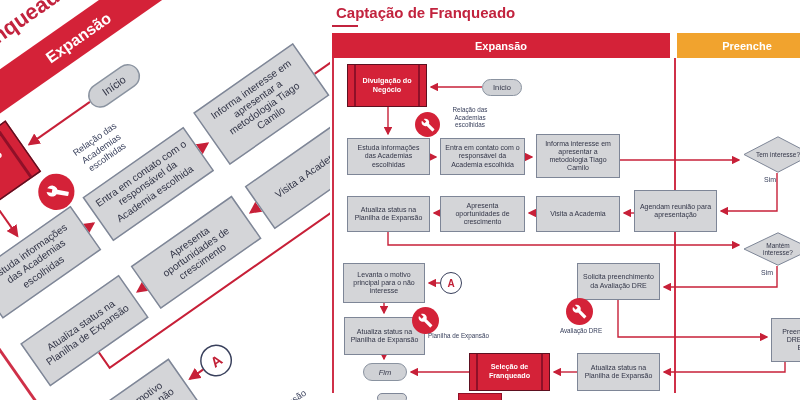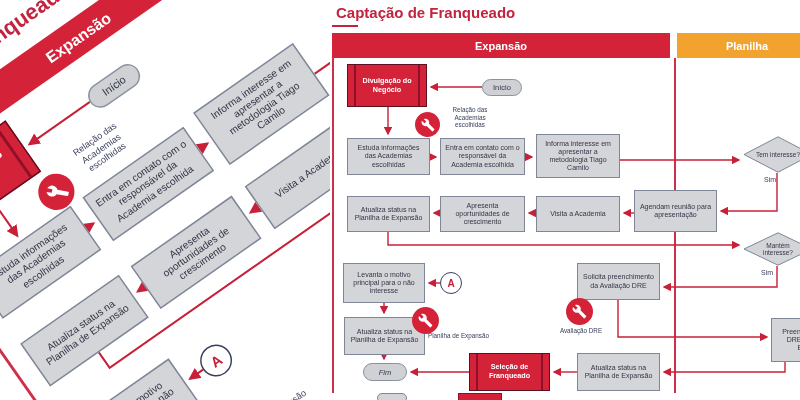--- a/index.html
+++ b/index.html
@@ -169,21 +169,21 @@
     <div class="flowchart">
 
       <div class="fc-title">Captação de Franqueado</div>
       <div class="fc-underline"></div>
       <div class="frame-left" style="background:#cf3048;"></div>
 
       <div class="lane" style="left:2px;width:338px;background:#d42238;">
         <span>Expansão</span>
       </div>
       <div class="lane" style="left:347px;width:140px;background:#f1a32e;">
-        <span>Planilha</span>
+        <span>Preenche</span>
       </div>
       <div class="lane-divider"></div>
 
       <svg class="connectors" viewBox="0 0 470 400">
         <defs>
           <marker id="ah" markerWidth="6" markerHeight="6" refX="5" refY="3" orient="auto">
             <path d="M0,0 L6,3 L0,6 z" fill="#c72038"></path>
           </marker>
         </defs>
         <g stroke="#c72038" stroke-width="1.4" fill="none">

